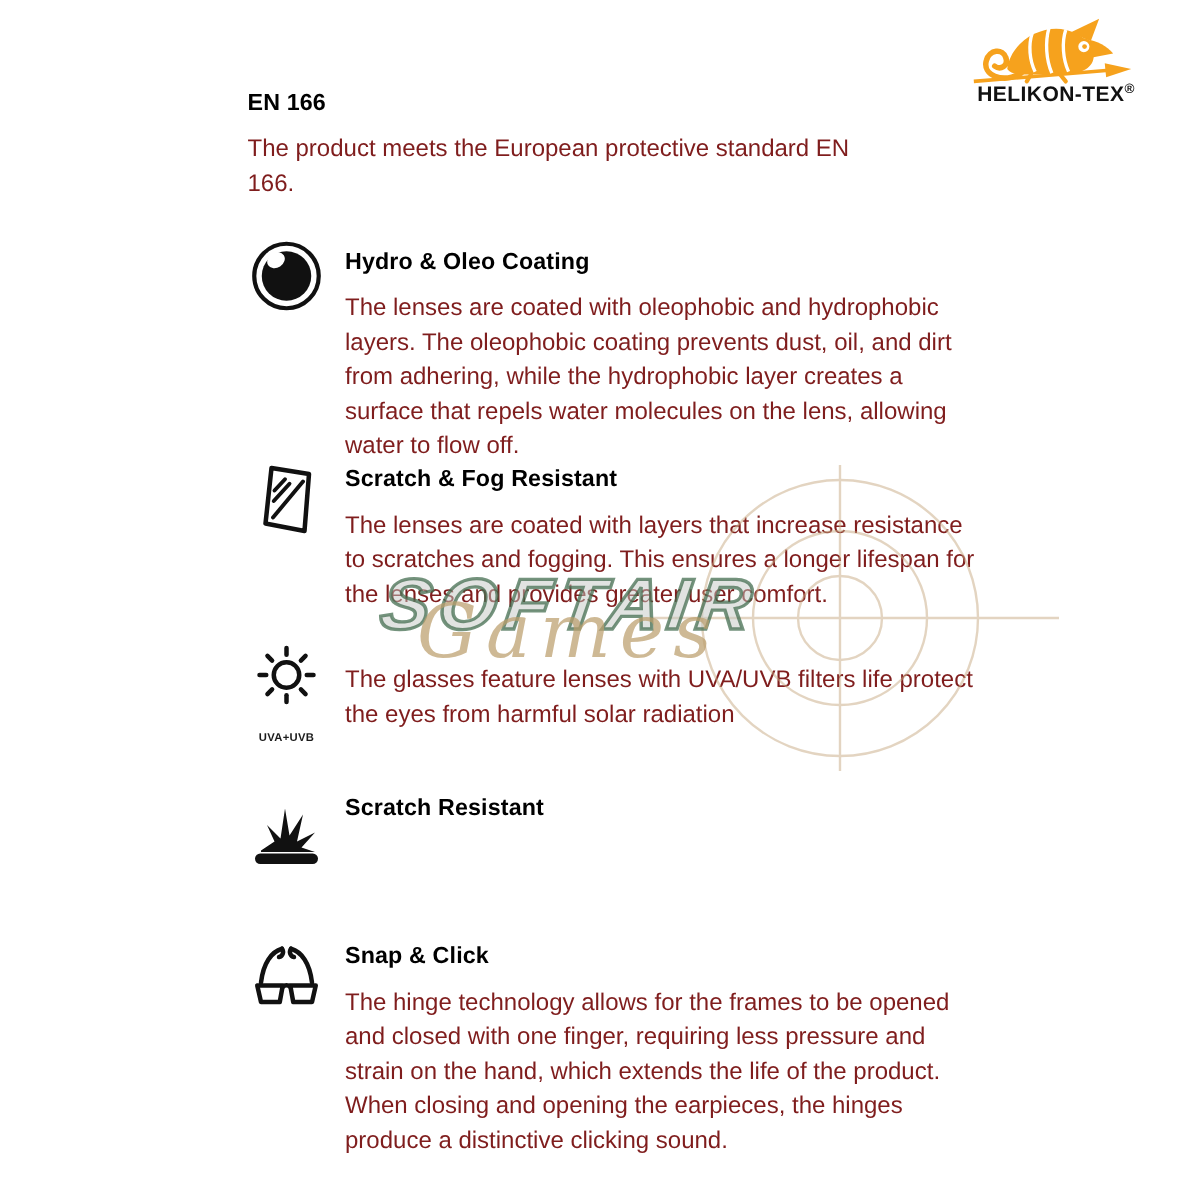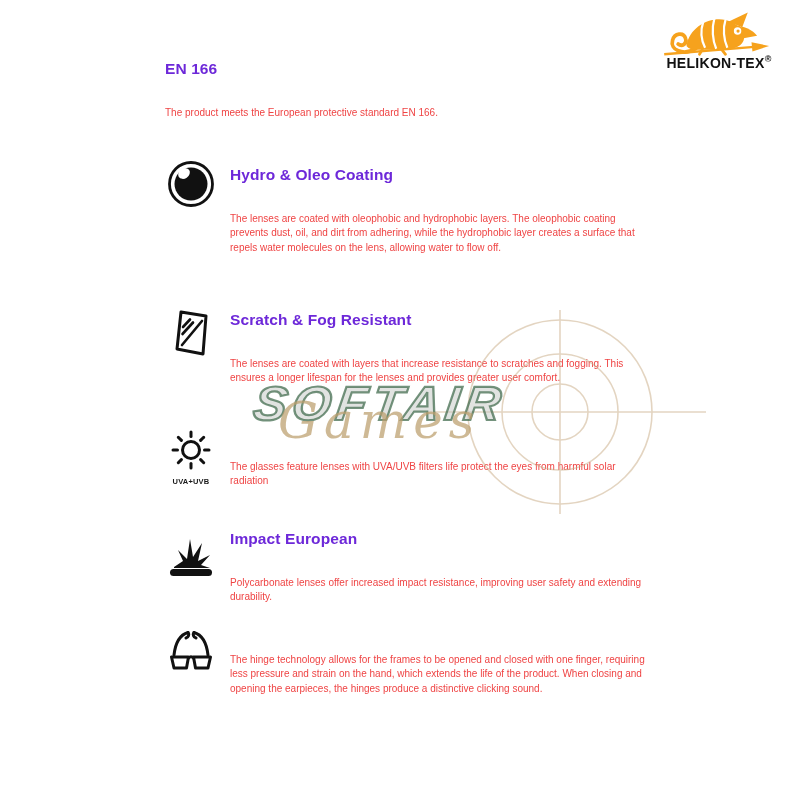--- a/index.html
+++ b/index.html
@@ -1,31 +1,31 @@
 <!DOCTYPE html>
 <html><head>
 <meta charset="utf-8">
 <style>
   html,body{margin:0;padding:0;}
   body{background:#ffffff;font-family:"Liberation Sans", sans-serif;}
   .page{position:relative;width:800px;height:800px;background:#ffffff;overflow:hidden;}
 
   
-  .logo{position:absolute;top:6px;right:16px;width:130px;text-align:center;}
+  .logo{position:absolute;top:6px;right:31px;width:130px;text-align:center;}
   .logo svg{display:block;margin:0 auto;}
   .brand-line{font-size:14px;font-weight:600;color:#111;letter-spacing:.3px;white-space:nowrap;margin-top:-4px;}
   .brand-line sup{font-size:9px;font-weight:700;}
 
   
   .feature{position:absolute;left:165px;display:flex;gap:13px;width:486px;}
   .icon-box{flex:0 0 52px;width:52px;display:flex;flex-direction:column;align-items:center;}
-  .icon-caption{font-size:7.5px;font-weight:600;color:#1a1a1a;letter-spacing:.2px;margin-top:6px;}
+  .icon-caption{font-size:7.5px;font-weight:600;color:#1a1a1a;letter-spacing:.2px;margin-top:16px;}
   .feature-text{flex:1;}
-  .feature-title{font-size:15.5px;font-weight:700;color:#6d28d9;margin:0;padding-top:4px;letter-spacing:.1px;}
-  .feature-desc{font-size:10px;color:#ef4444;margin:28px 0 0 0;line-height:1.44;width:420px;letter-spacing:0;}
+  .feature-title{font-size:15.5px;font-weight:700;color:#000000;margin:0;padding-top:4px;letter-spacing:.1px;}
+  .feature-desc{font-size:16px;color:#7f1d1d;margin:10px 0 0 0;line-height:1.44;width:420px;letter-spacing:0;}
 
   
   .watermark{position:absolute;inset:0;pointer-events:none;}
   .wm-softair{
     position:absolute;left:258px;top:376px;
     font-size:48px;font-weight:800;font-style:italic;
     letter-spacing:5px;
     transform:skewX(-8deg) scaleX(1.04);transform-origin:left top;
     color:rgba(195,200,195,.50);
     -webkit-text-stroke:2.2px rgba(62,105,75,.72);
@@ -130,22 +130,21 @@
   </div>
 
   <div class="feature" style="top:526px">
     <div class="icon-box">
       <svg width="50" height="46" viewBox="0 0 50 46" style="margin-top:9px">
         <path d="M8 32 L17 26 L12 15 L21 24 L24 4 L27 22 L36 8 L32 26 L44 20 L35 30 L44 33 L8 33 Z" fill="#111"></path>
         <rect x="4" y="34" width="42" height="7" rx="3.5" fill="#111"></rect>
       </svg>
     </div>
     <div class="feature-text">
-      <h3 class="feature-title">Impact European</h3>
-      <p class="feature-desc">Polycarbonate lenses offer increased impact resistance, improving user safety and extending durability.</p>
+      <h3 class="feature-title">Scratch Resistant</h3>
     </div>
   </div>
 
   <div class="feature" style="top:625px">
     <div class="icon-box">
       <svg width="48" height="44" viewBox="0 0 48 44" style="margin-top:3px">
         <g fill="none" stroke="#111" stroke-width="3" stroke-linejoin="round" stroke-linecap="round">
 
           <path d="M4.5 29 L21.5 29 L19.5 40 L7 40 Z"></path>
           <path d="M26.5 29 L43.5 29 L41 40 L28.5 40 Z"></path>
@@ -153,20 +152,21 @@
           <path d="M21.5 30 C23 28.5 25 28.5 26.5 30"></path>
 
           <path d="M7 27 C8.5 14 14 6.5 21 4.5"></path>
           <path d="M21 4.5 C22.5 6.5 21.5 9.5 19 10"></path>
           <path d="M41 27 C39.5 14 34 6.5 27 4.5"></path>
           <path d="M27 4.5 C25.5 6.5 26.5 9.5 29 10"></path>
         </g>
       </svg>
     </div>
     <div class="feature-text">
+      <h3 class="feature-title">Snap &amp; Click</h3>
       <p class="feature-desc">The hinge technology allows for the frames to be opened and closed with one finger, requiring less pressure and strain on the hand, which extends the life of the product. When closing and opening the earpieces, the hinges produce a distinctive clicking sound.</p>
     </div>
   </div>
 
   <div class="watermark">
     <svg class="wm-crosshair" width="300" height="210" viewBox="0 0 300 210">
       <g fill="none" stroke="#c8ab84" stroke-width="1.6">
         <circle cx="144" cy="104" r="28"></circle>
         <circle cx="144" cy="104" r="58"></circle>
         <circle cx="144" cy="104" r="92"></circle>

